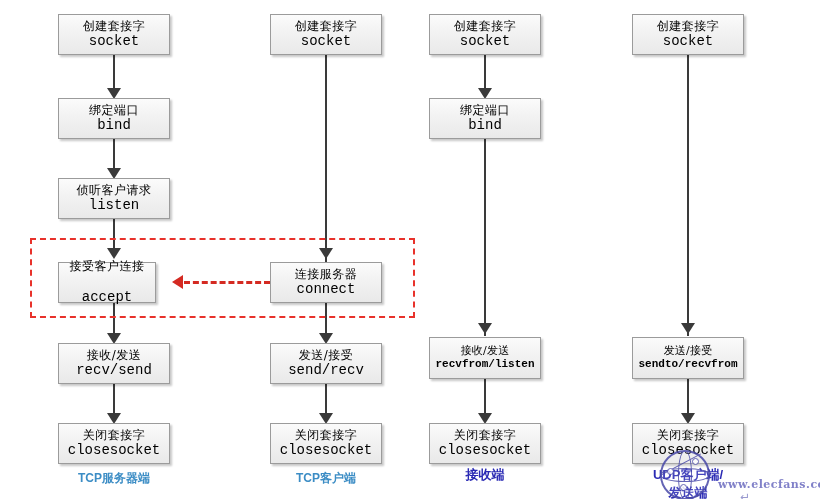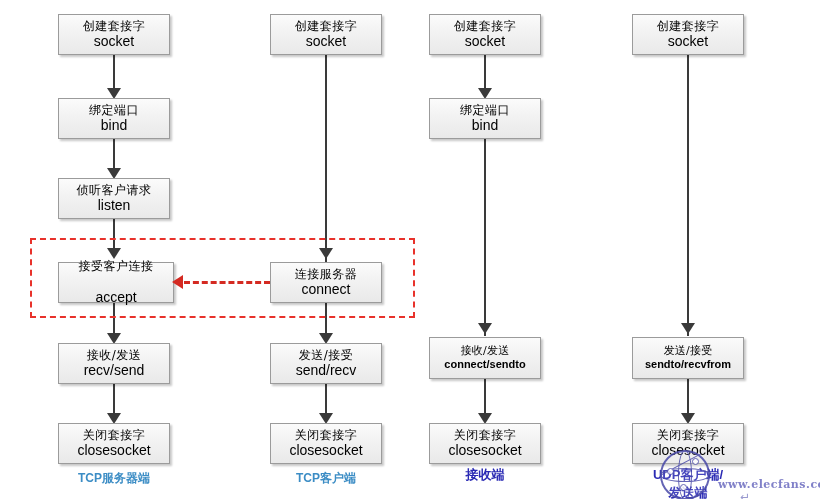--- a/index.html
+++ b/index.html
@@ -33,21 +33,21 @@
     color: #000000;
     text-align: center;
   }
   .node .zh {
     font-size: 12px;
     letter-spacing: 0.5px;
     font-family: "DejaVu Sans", "Liberation Sans", sans-serif;
   }
   .node .en {
     font-size: 14px;
-    font-family: Liberation Sans, sans-serif;
+    font-family: Liberation Mono, monospace;
   }
   .node.small .zh { font-size: 11px; letter-spacing: 0.2px; }
   .node.small .en { font-size: 11px; font-weight: bold; }
 
   
   .vline {
     position: absolute;
     width: 2px;
     background: #3a3a3a;
   }
@@ -173,21 +173,21 @@
     <span class="en">socket</span>
   </div>
   <div class="node" style="left:58px; top:98px; width:112px; height:41px;">
     <span class="zh">绑定端口</span>
     <span class="en">bind</span>
   </div>
   <div class="node" style="left:58px; top:178px; width:112px; height:41px;">
     <span class="zh">侦听客户请求</span>
     <span class="en">listen</span>
   </div>
-  <div class="node" style="left:58px; top:262px; width:116px; height:41px;gap:16px;">
+  <div class="node" style="left:58px; top:262px; width:98px; height:41px;gap:16px;">
     <span class="zh">接受客户连接</span>
     <span class="en">accept</span>
   </div>
   <div class="node" style="left:58px; top:343px; width:112px; height:41px;">
     <span class="zh">接收/发送</span>
     <span class="en">recv/send</span>
   </div>
   <div class="node" style="left:58px; top:423px; width:112px; height:41px;">
     <span class="zh">关闭套接字</span>
     <span class="en">closesocket</span>
@@ -243,21 +243,21 @@
   <div class="node" style="left:429px; top:14px; width:112px; height:41px;">
     <span class="zh">创建套接字</span>
     <span class="en">socket</span>
   </div>
   <div class="node" style="left:429px; top:98px; width:112px; height:41px;">
     <span class="zh">绑定端口</span>
     <span class="en">bind</span>
   </div>
   <div class="node small" style="left:429px; top:337px; width:112px; height:42px;">
     <span class="zh">接收/发送</span>
-    <span class="en">connect/sendto</span>
+    <span class="en">recvfrom/listen</span>
   </div>
   <div class="node" style="left:429px; top:423px; width:112px; height:41px;">
     <span class="zh">关闭套接字</span>
     <span class="en">closesocket</span>
   </div>
 
   <div class="caption udp" style="left:409px; top:466px; width:152px;">
     <div>接收端</div>
   </div>
 

